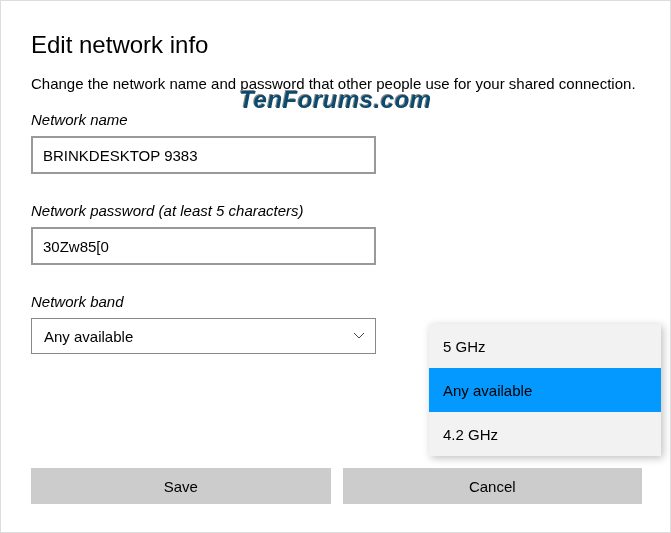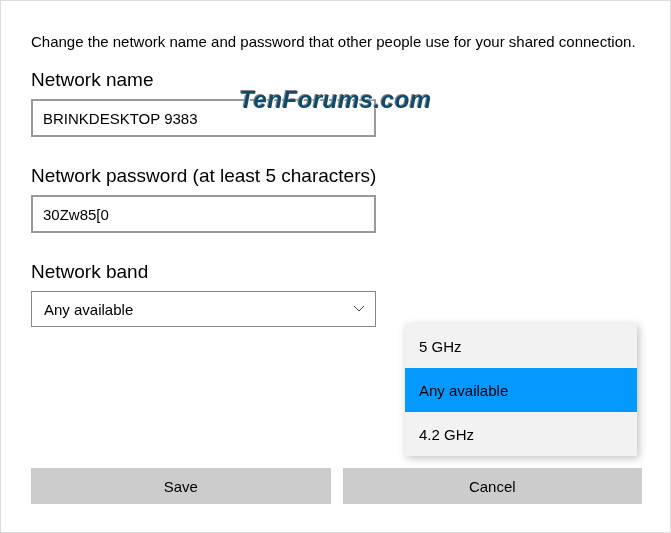--- a/index.html
+++ b/index.html
@@ -26,21 +26,22 @@
       font-size: 15px;
       line-height: 1.4;
       margin-bottom: 17px;
     }
     .field-group {
       margin-bottom: 28px;
     }
     .field-label {
       display: block;
       margin-bottom: 8px;
-      font-size: 19px;
+      font-size: 15px;
+      font-style: italic;
     }
     .text-input {
       width: 345px;
       height: 38px;
       border: 2px solid #999;
       padding: 4px 10px;
       font-size: 15px;
       font-family: inherit;
       outline: none;
       background: #fff;
@@ -58,21 +59,21 @@
     }
     .select-wrap .chev {
       position: absolute;
       right: 10px;
       top: 50%;
       transform: translateY(-50%);
     }
     .chev svg { display: block; }
     .dropdown {
       position: absolute;
-      left: 404px;
+      left: 428px;
       top: 323px;
       width: 232px;
       background: #f2f2f2;
       box-shadow: 2px 2px 8px rgba(0,0,0,0.25);
       z-index: 10;
     }
     .dropdown-item {
       height: 44px;
       display: flex;
       align-items: center;
@@ -115,20 +116,21 @@
       letter-spacing: 0.5px;
       pointer-events: none;
       z-index: 5;
       white-space: nowrap;
     }
   </style>
 </head>
 <body>
 
 <div class="content">
+  <h1>Edit network info</h1>
   <p class="desc">Change the network name and password that other people use for your shared connection.</p>
 
   <div class="field-group">
     <label class="field-label">Network name</label>
     <input class="text-input" type="text" value="BRINKDESKTOP 9383" style="">
   </div>
 
   <div class="field-group">
     <label class="field-label">Network password (at least 5 characters)</label>
     <input class="text-input" type="text" value="30Zw85[0" style="">

